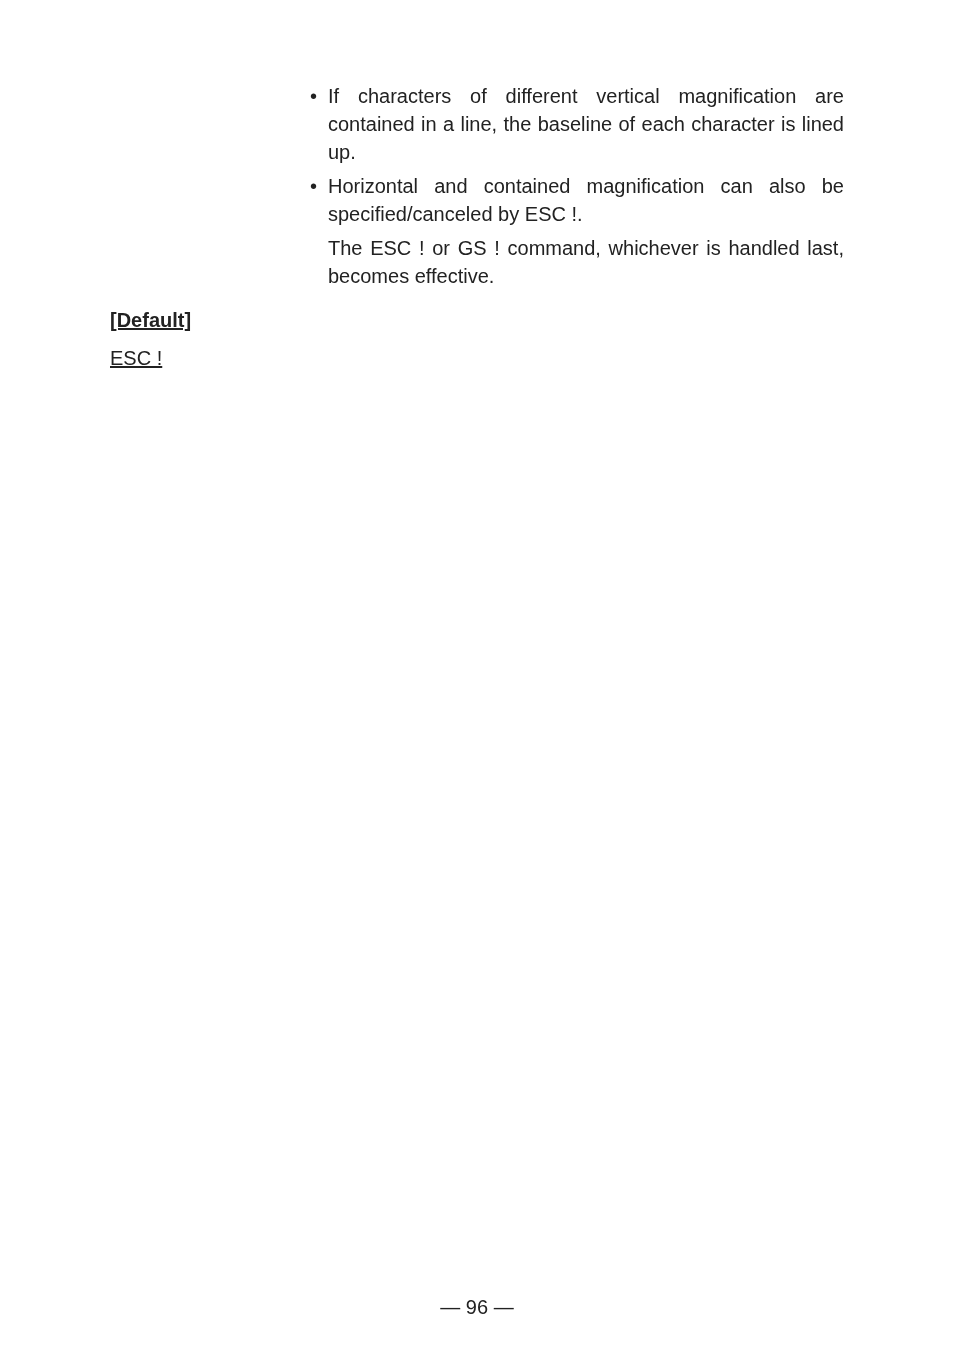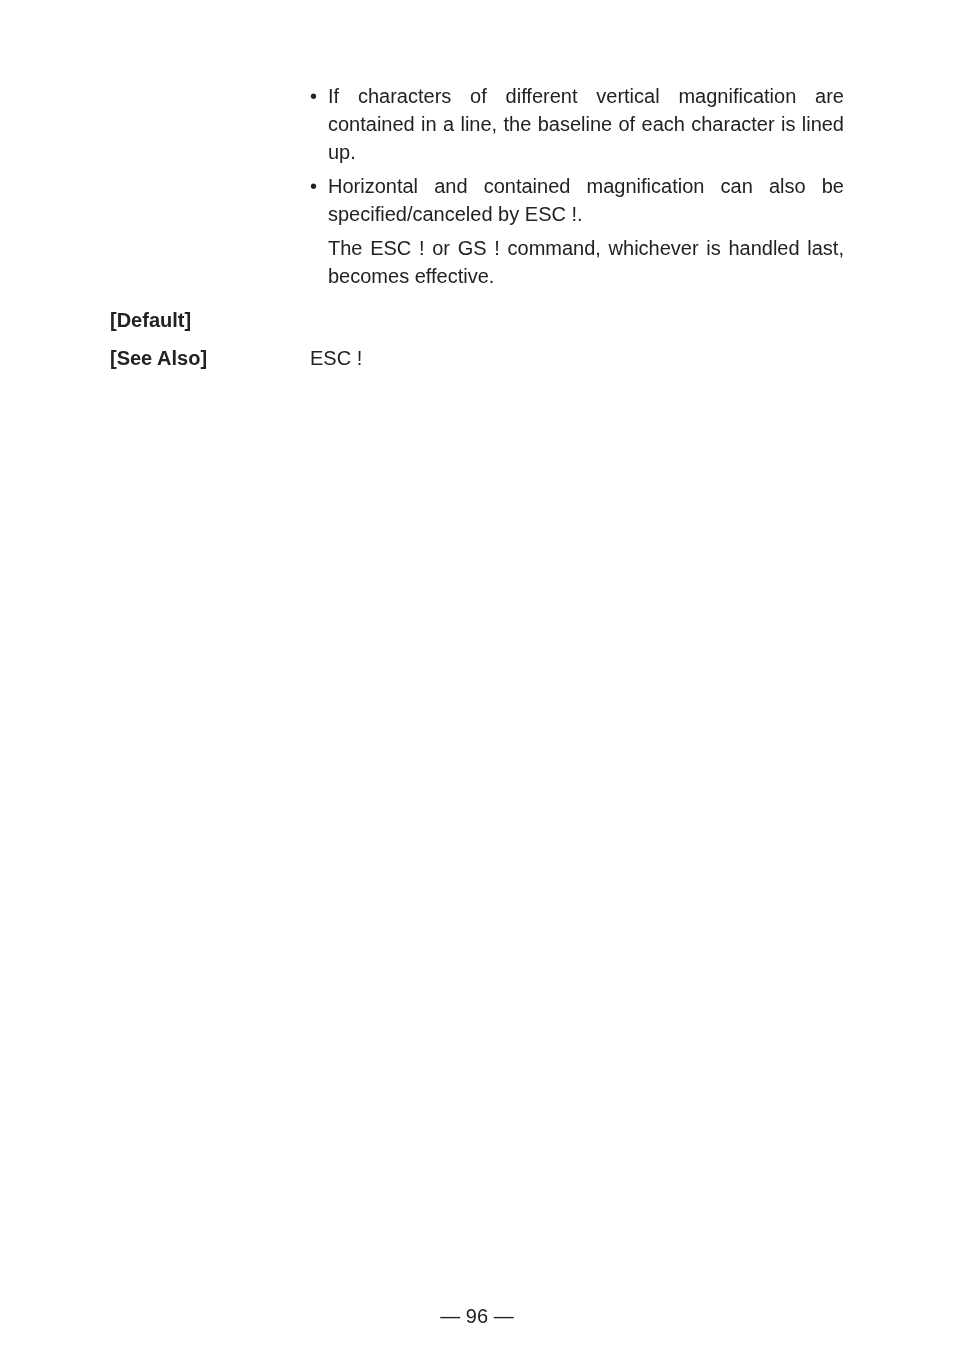--- a/index.html
+++ b/index.html
@@ -40,31 +40,32 @@
   }
   .followup {
     margin-left: 18px;
     margin-bottom: 16px;
     text-align: justify;
     text-justify: inter-word;
   }
   .row {
     display: flex;
     margin-top: 10px;
+    text-decoration: underline;
   }
   .label {
     width: 200px;
     font-weight: bold;
   }
   .value {
     flex: 1;
   }
   .footer {
     position: absolute;
-    bottom: 24px;
+    bottom: 33px;
     left: 0;
     width: 954px;
     text-align: center;
     font-size: 20px;
   }
 </style>
 </head>
 <body>
 
 <div class="page">
@@ -80,20 +81,19 @@
         <div class="bullet-text">Horizontal and contained magnification can also be specified/canceled by ESC !.</div>
       </div>
       <div class="followup">The ESC ! or GS ! command, whichever is handled last, becomes effective.</div>
     </div>
 
     <div class="row">
       <div class="label">[Default]</div>
     </div>
 
     <div class="row">
-      <div class="label">[See Also]</div>
       <div class="value">ESC !</div>
     </div>
 
   </div>
 
   <div class="footer">— 96 —</div>
 </div>
 
 </body></html>

